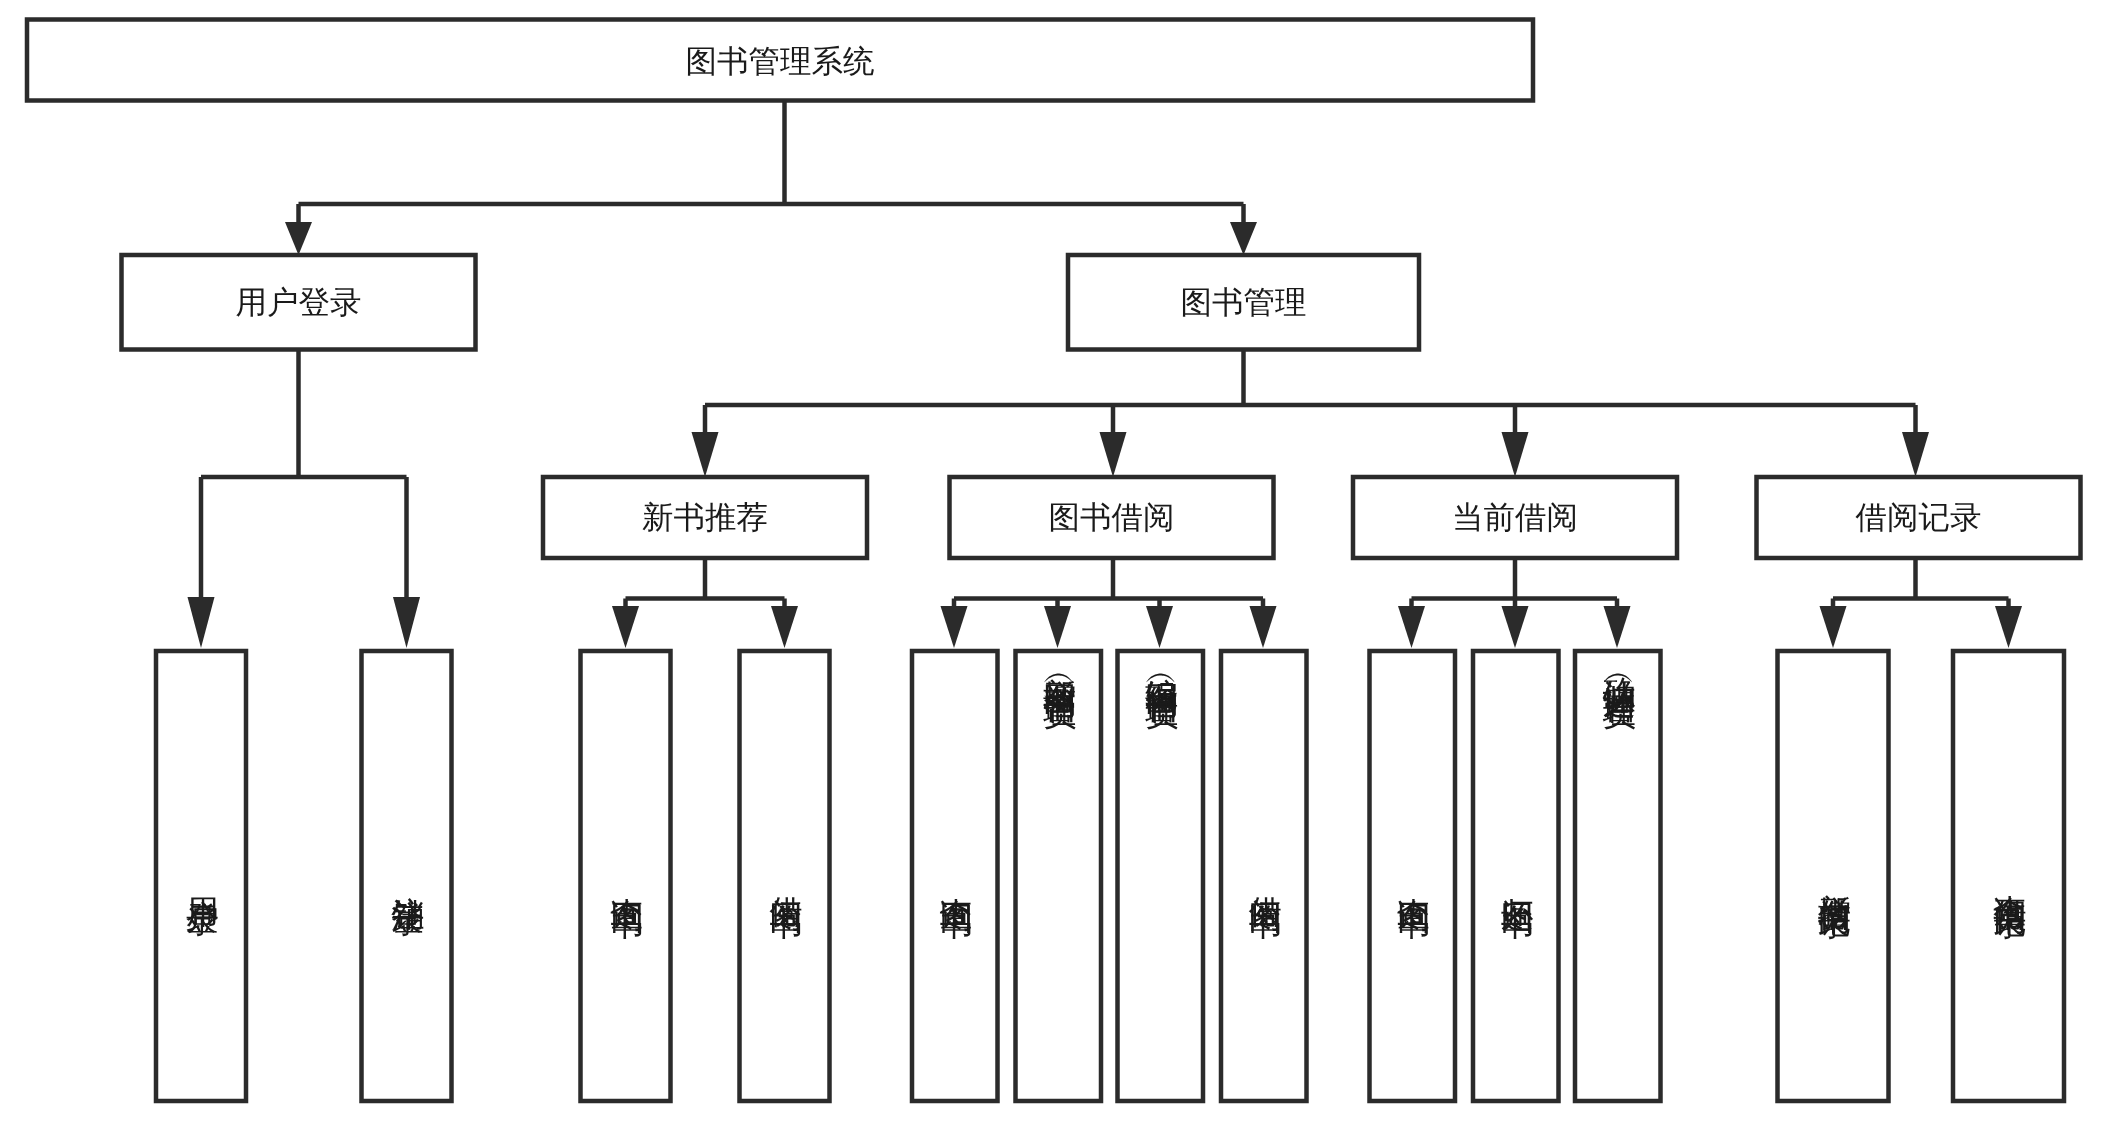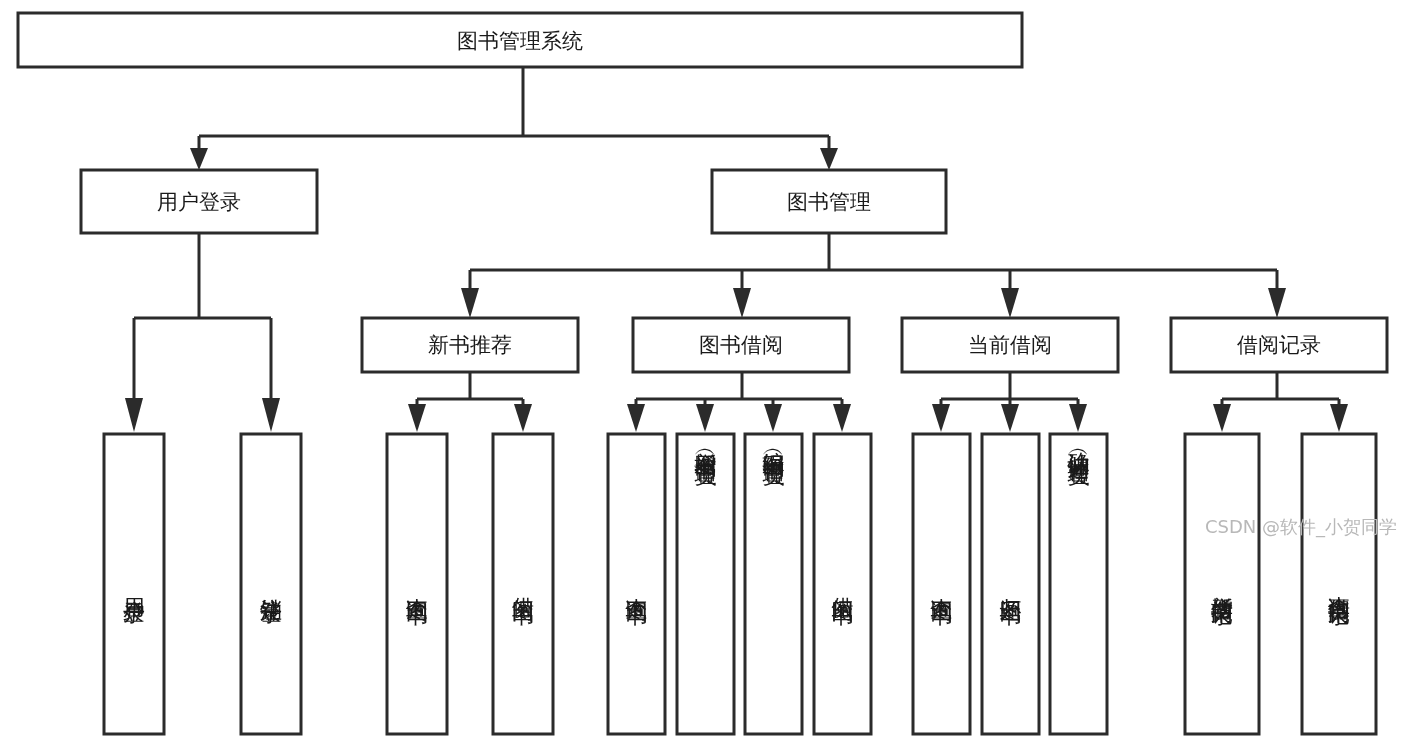--- a/index.html
+++ b/index.html
@@ -228,14 +228,13 @@
     <span class="vlabel">确认归还（管理员）</span>
   </div>
 
   <div class="vlabel-wrap" style="left:1185px; top:434px; width:74px; height:300px;">
     <span class="vlabel">新增借阅记录</span>
   </div>
   <div class="vlabel-wrap" style="left:1302px; top:434px; width:74px; height:300px;">
     <span class="vlabel">查询借阅记录</span>
   </div>
 
-  <div class="watermark">CSDN @软件_小贺同学</div>
 </div>
 
 </body></html>

